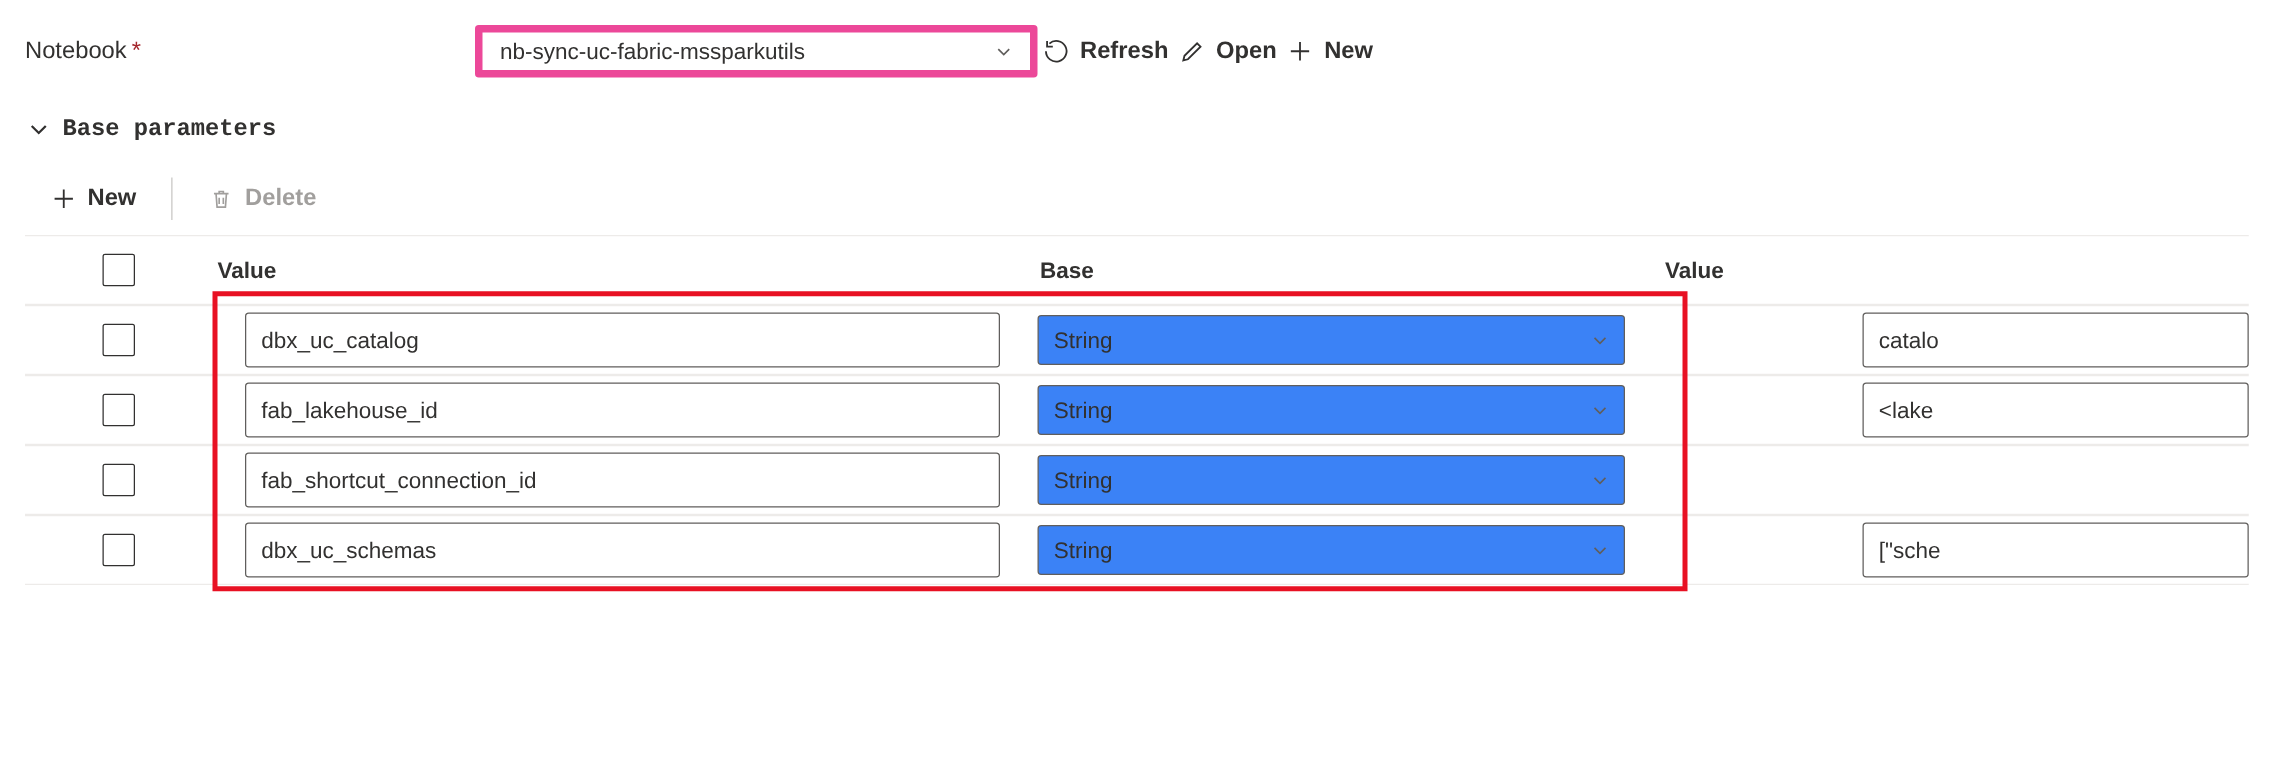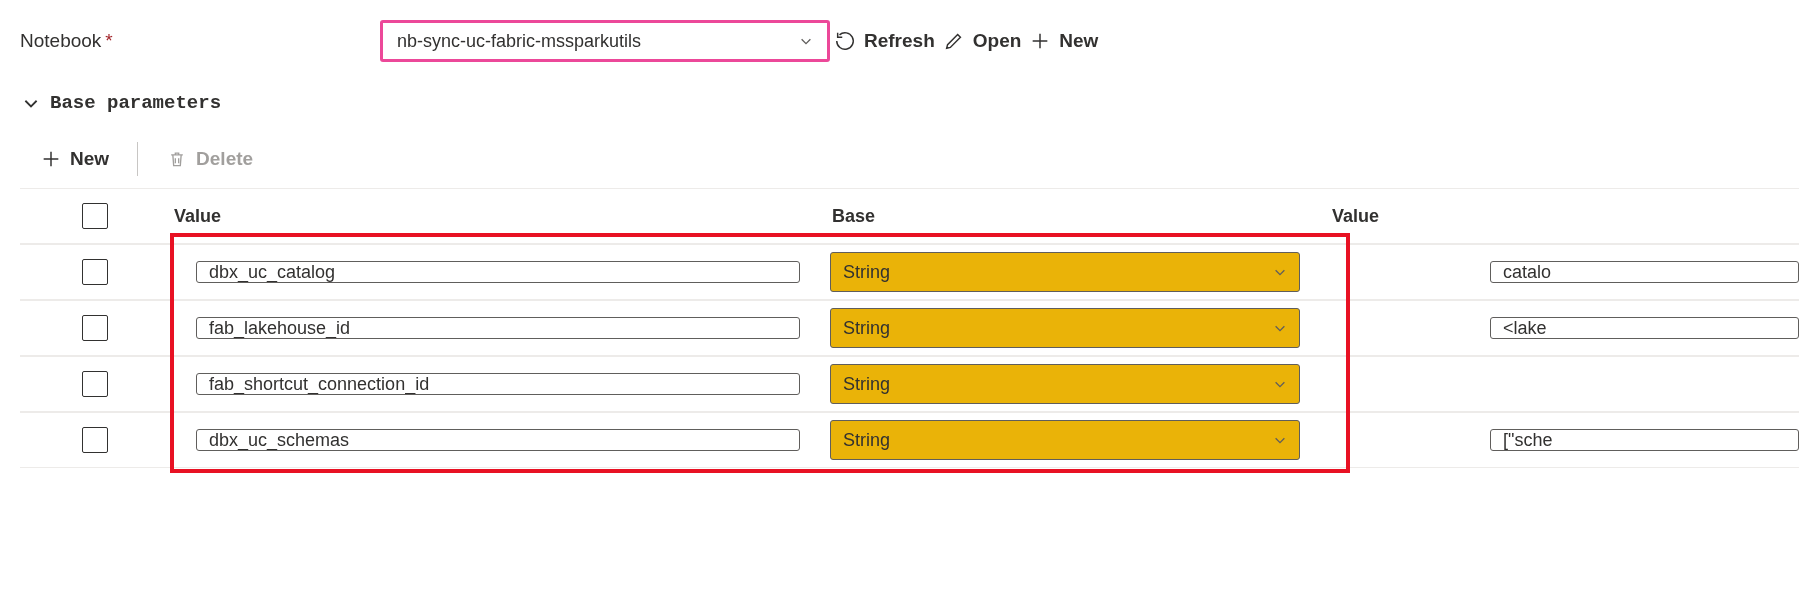--- a/index.html
+++ b/index.html
@@ -26,21 +26,21 @@
       width: 360px;
     }
     .required-star {
       color: #a4262c;
       margin-left: 4px;
     }
     .dropdown {
       display: flex;
       align-items: center;
       justify-content: space-between;
-      border: 3px solid #ec4899;
+      border: 6px solid #ec4899;
       border-radius: 3px;
       padding: 8px 14px;
       width: 450px;
       height: 42px;
       background: #fff;
       cursor: pointer;
       font-size: 18px;
       color: #323130;
     }
     .chevron-down {
@@ -160,32 +160,32 @@
       cursor: pointer;
     }
     .text-input {
       width: 100%;
       border: 1px solid #605e5c;
       border-radius: 3px;
       padding: 8px 12px;
       font-size: 18px;
       font-family: inherit;
       color: #323130;
-      height: 22px;
+      height: 44px;
       background: #fff;
     }
     .select-like {
       width: 100%;
       border: 1px solid #605e5c;
       border-radius: 3px;
       padding: 8px 12px;
       font-size: 18px;
       color: #323130;
       height: 40px;
-      background: #eab308;
+      background: #3b82f6;
       display: flex;
       align-items: center;
       justify-content: space-between;
       cursor: pointer;
     }
     .col-value .text-input {
       min-width: 80px;
     }
   </style>
 </head>

